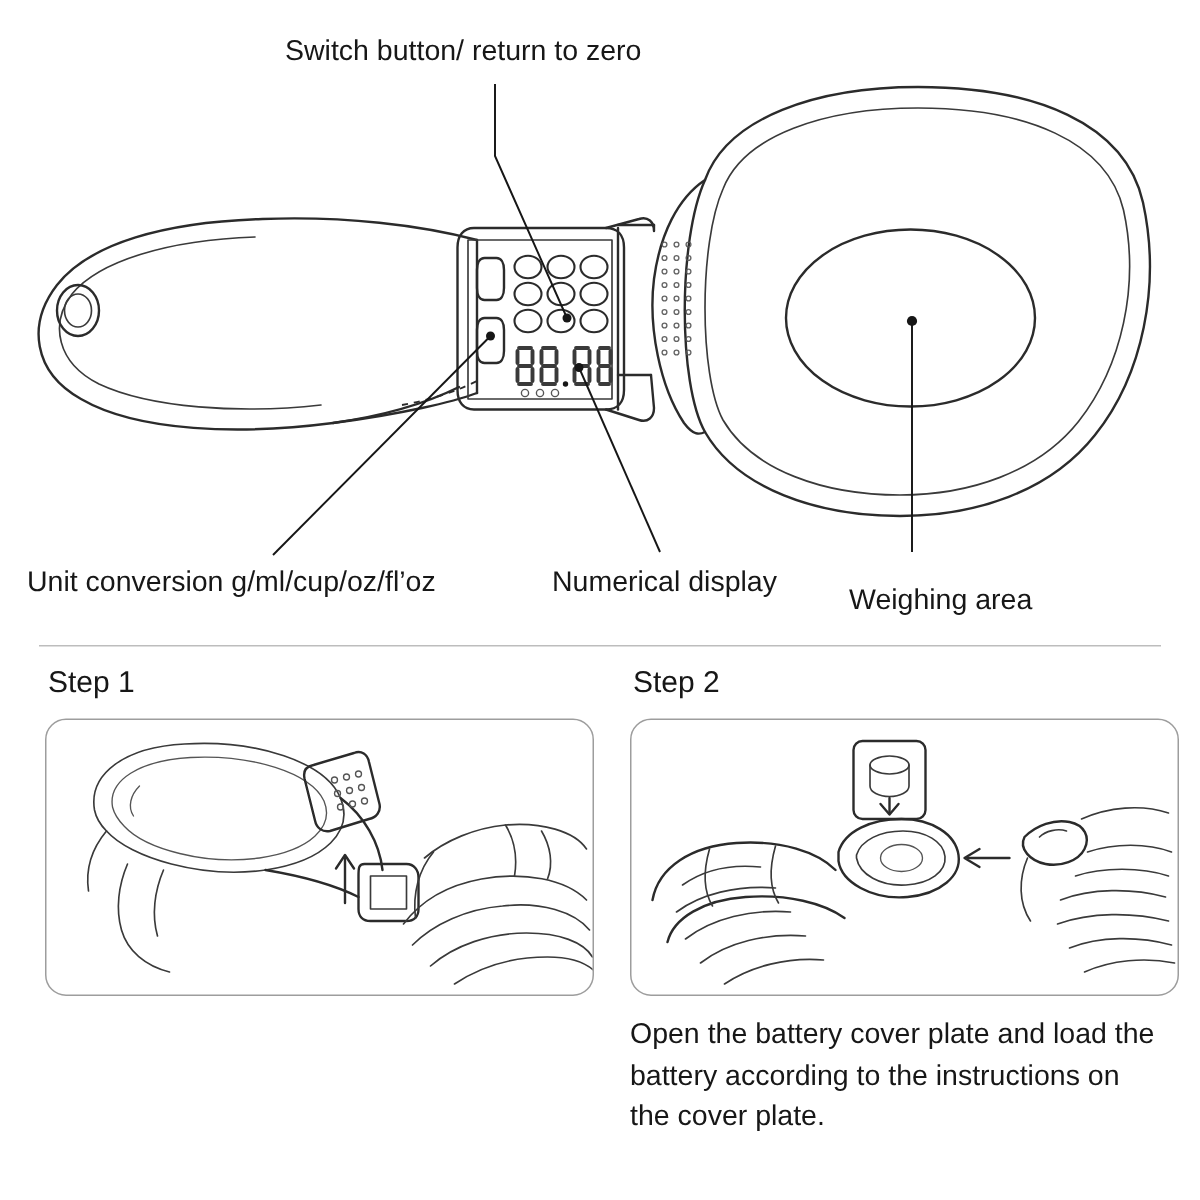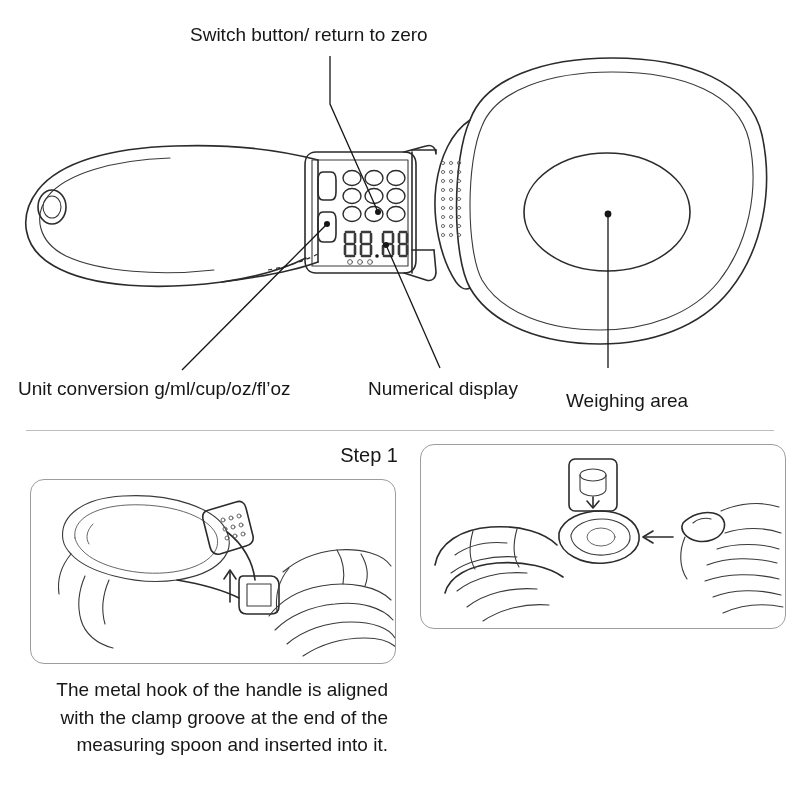--- a/index.html
+++ b/index.html
@@ -55,21 +55,21 @@
     width: 748px;
     height: 1px;
     background: #bdbdbd;
   }
 
   
   .step-block {
     position: absolute;
     top: 444px;
   }
-  #step-1 { left: 30px; width: 368px; text-align: right; }
+  #step-1 { left: 30px; width: 368px; }
   #step-2 { left: 420px; width: 368px; }
 
   .step-title {
     font-size: 20px;
     color: #171717;
     margin: 0 0 12px 2px;
   }
   .step-figure {
     width: 366px;
     height: 185px;
@@ -358,24 +358,24 @@
         <path class="ln-thin" d="M330 74 C 336 84, 338 96, 334 106"></path>
 
         <path class="ln-thin" d="M54 96 C 48 110, 46 126, 50 140
           C 54 154, 66 164, 82 168"></path>
         <path class="ln-thin" d="M78 100 C 72 114, 70 130, 74 144"></path>
         <path class="ln-thin" d="M40 74 C 30 86, 26 100, 28 114"></path>
         <path class="ln-hair" d="M62 44 C 56 50, 54 58, 58 64"></path>
       </svg>
     </div>
 
-    <div class="step-caption">The metal hook of the handle is aligned with the clamp groove at the end of the measuring spoon and inserted into it.</div>
   </div>
 
   <div class="step-block" id="step-2">
+    <div class="step-title">Step 2</div>
 
     <div class="step-figure">
       <svg width="366" height="185" viewBox="0 0 366 185">
 
         <rect class="ln" x="148" y="14" width="48" height="52" rx="6"></rect>
         <ellipse class="ln-thin" cx="172" cy="30" rx="13" ry="6"></ellipse>
         <path class="ln-thin" d="M159 30 L 159 44 C 159 48, 165 51, 172 51
           C 179 51, 185 48, 185 44 L 185 30"></path>
 
         <path class="ln" d="M172 52 L 172 62"></path>
@@ -413,15 +413,16 @@
         <path class="ln-thin" d="M304 88 C 322 82, 344 82, 360 88"></path>
         <path class="ln-thin" d="M296 104 C 314 98, 340 98, 358 104"></path>
         <path class="ln-thin" d="M286 120 C 306 112, 334 112, 356 118"></path>
         <path class="ln-thin" d="M284 136 C 306 128, 334 128, 358 134"></path>
         <path class="ln-thin" d="M292 152 C 312 144, 338 144, 360 150"></path>
         <path class="ln-thin" d="M302 168 C 320 160, 342 158, 362 162"></path>
         <path class="ln-thin" d="M264 92 C 258 106, 258 122, 266 134"></path>
       </svg>
     </div>
 
+    <div class="step-caption">Open the battery cover plate and load the battery according to the instructions on the cover plate.</div>
   </div>
 
 </div>
 
 </body></html>

